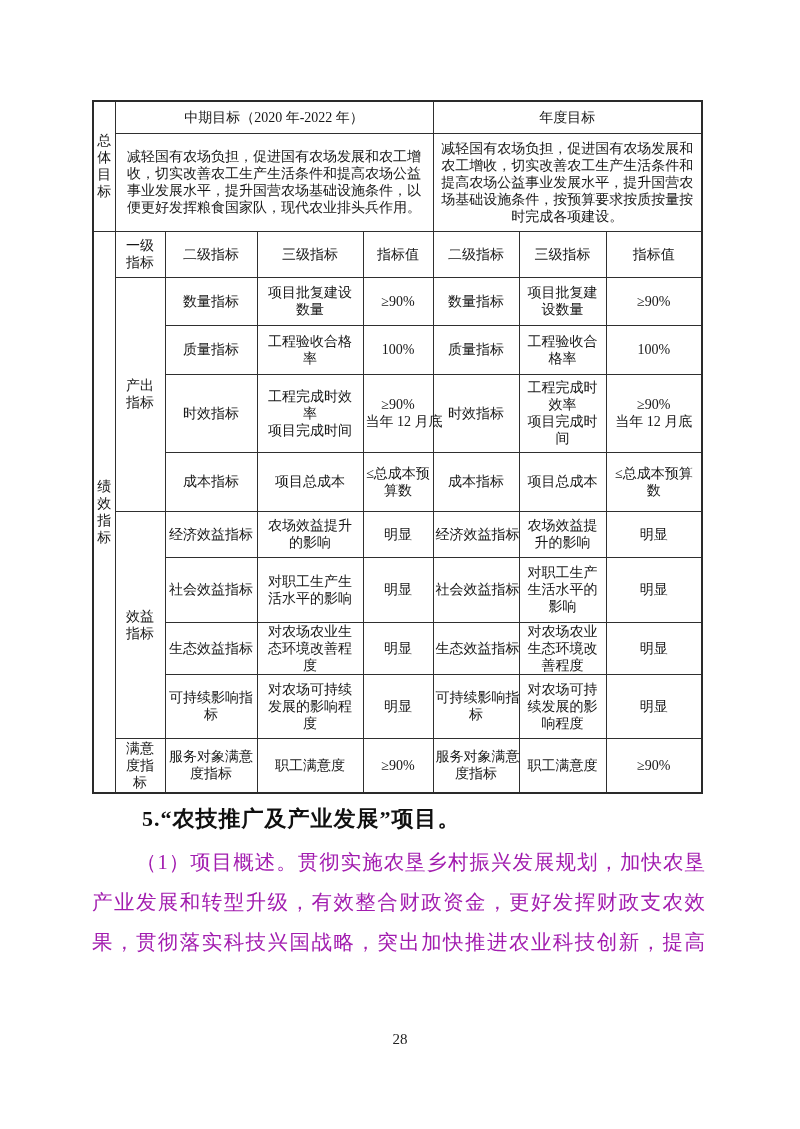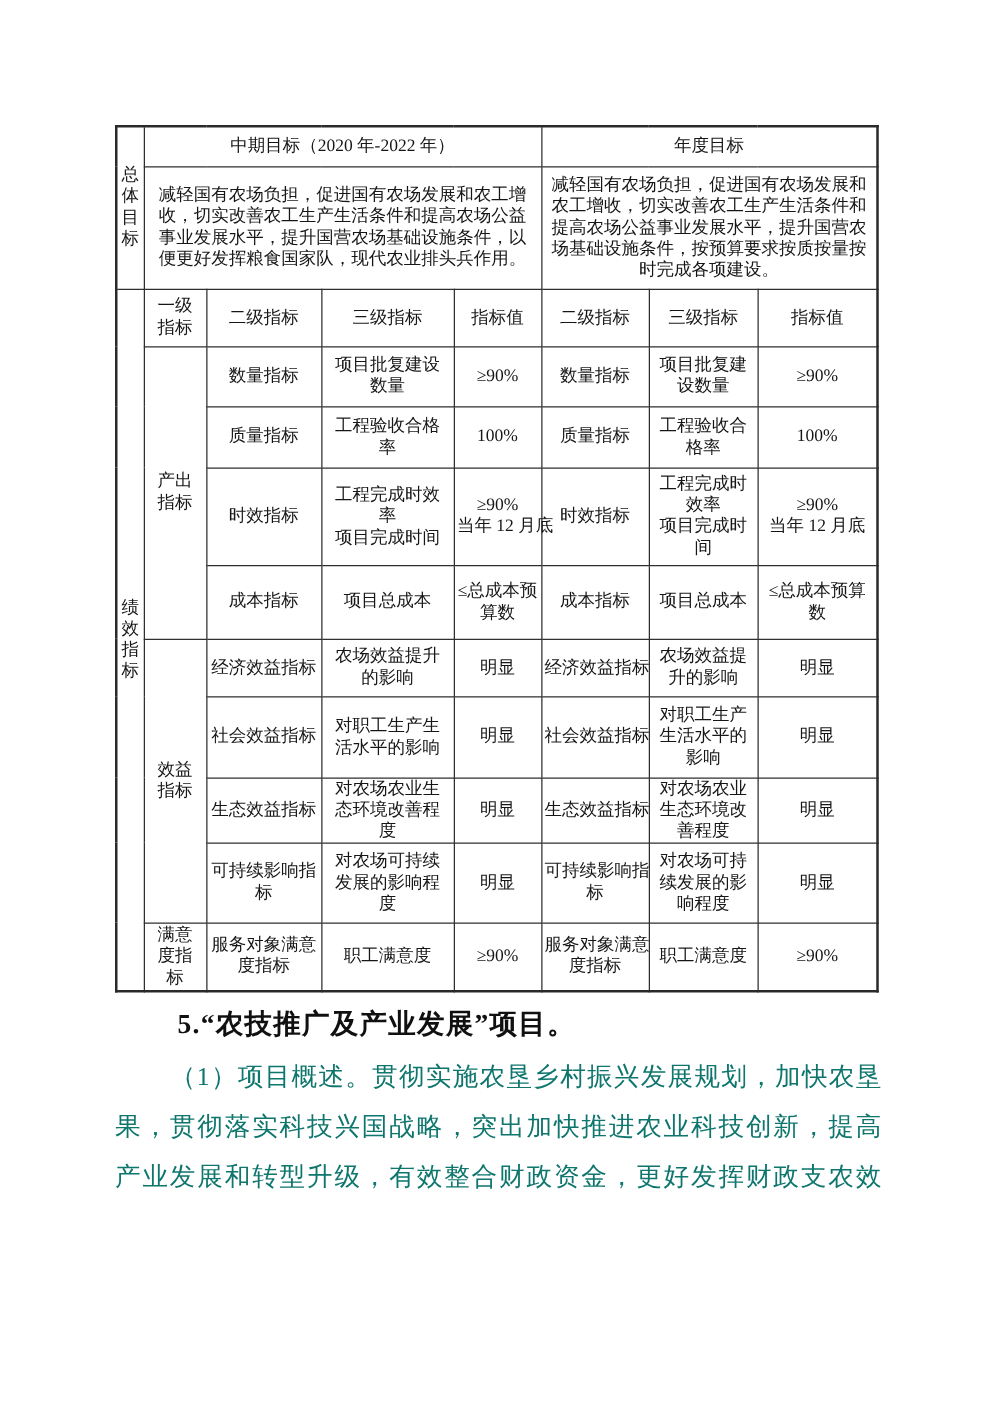--- a/index.html
+++ b/index.html
@@ -39,21 +39,21 @@
   tr.r7{height:51px;} tr.r8{height:64px;} tr.r9{height:55px;padding-left:47px;}
 
   
   .heading{
     position:absolute;left:92px;top:804px;width:613px;
     font-size:22px;font-weight:700;letter-spacing:1px;
     text-indent:50px;white-space:nowrap;color:#101010;
   }
   .para{position:absolute;left:92px;top:842px;width:613px;}
   .para .line{
-    height:40px;line-height:40px;font-size:20.5px;color:#0f766e;
+    height:40px;line-height:40px;font-size:20.5px;color:#a21caf;
     text-align:justify;text-align-last:justify;overflow:hidden;
   }
   .para .line.first{text-indent:44px;}
   .pageno{
     position:absolute;left:0;top:1031px;width:800px;
     text-align:center;font-size:15px;color:#222;
   }
 </style>
 </head>
 <body>
@@ -224,18 +224,19 @@
         <td class="l3">职工满意度</td>
         <td>≥90%</td>
       </tr>
     </tbody>
   </table>
 
   <div class="heading">5.“农技推广及产业发展”项目。</div>
 
   <div class="para">
     <div class="line first">（1）项目概述。贯彻实施农垦乡村振兴发展规划，加快农垦</div>
+    <div class="line">产业发展和转型升级，有效整合财政资金，更好发挥财政支农效</div>
     <div class="line">果，贯彻落实科技兴国战略，突出加快推进农业科技创新，提高</div>
-    <div class="line">产业发展和转型升级，有效整合财政资金，更好发挥财政支农效</div>
   </div>
 
+  <div class="pageno">28</div>
 
 </div>
 
 </body></html>

